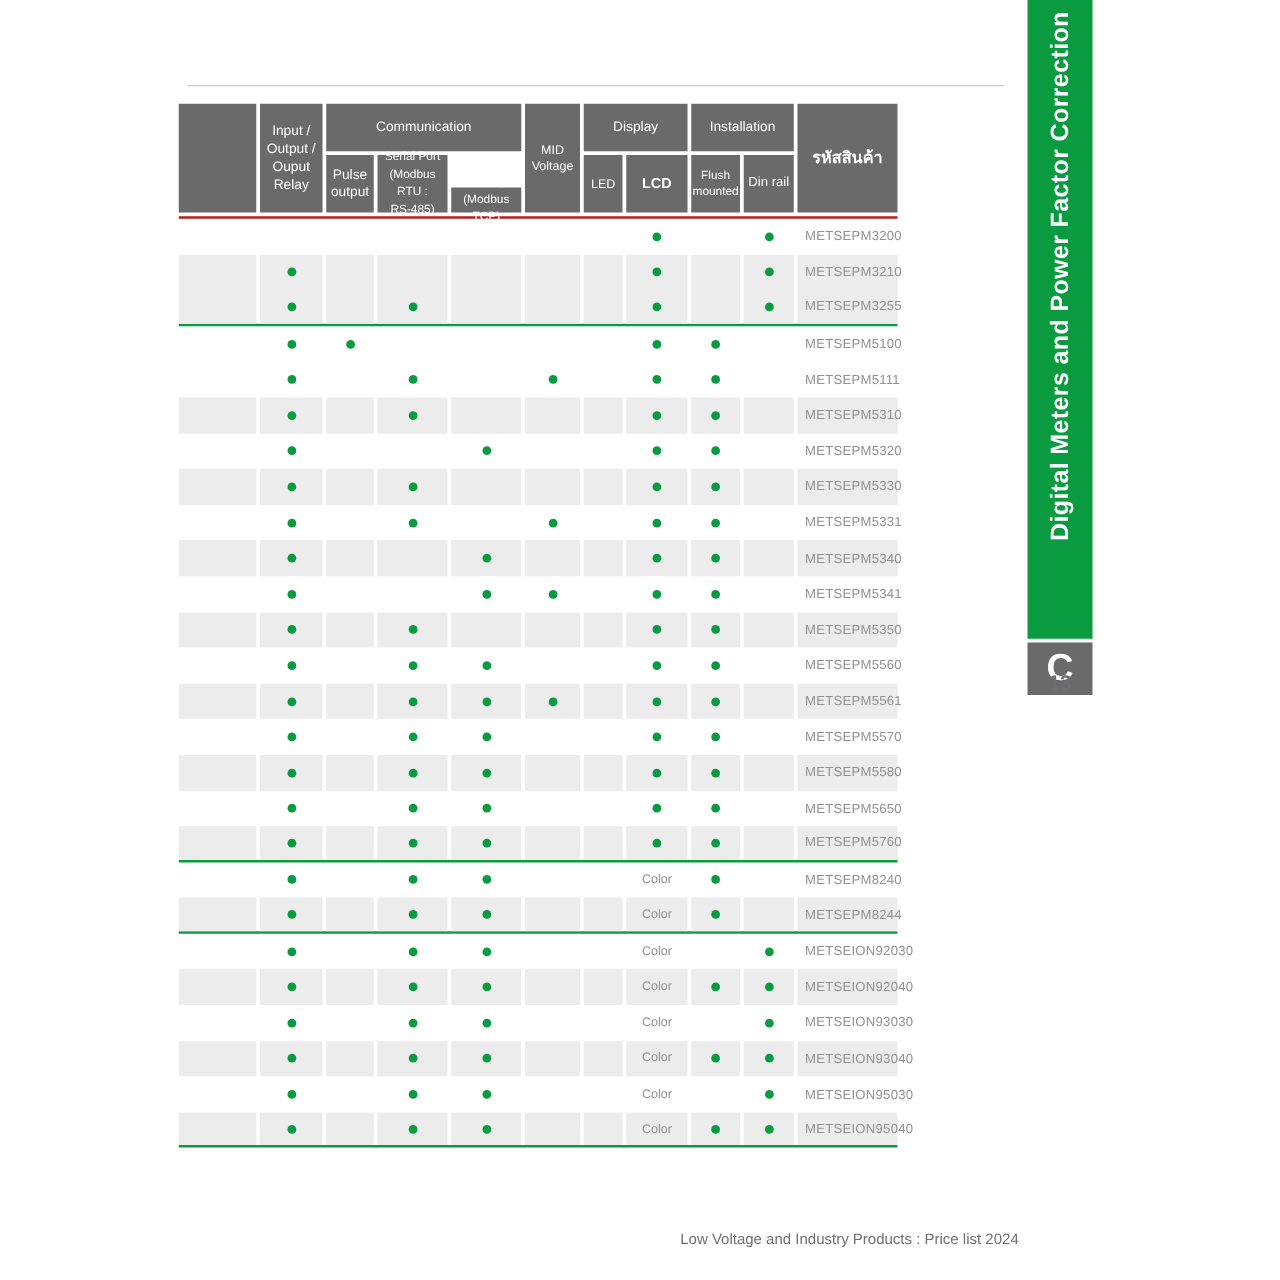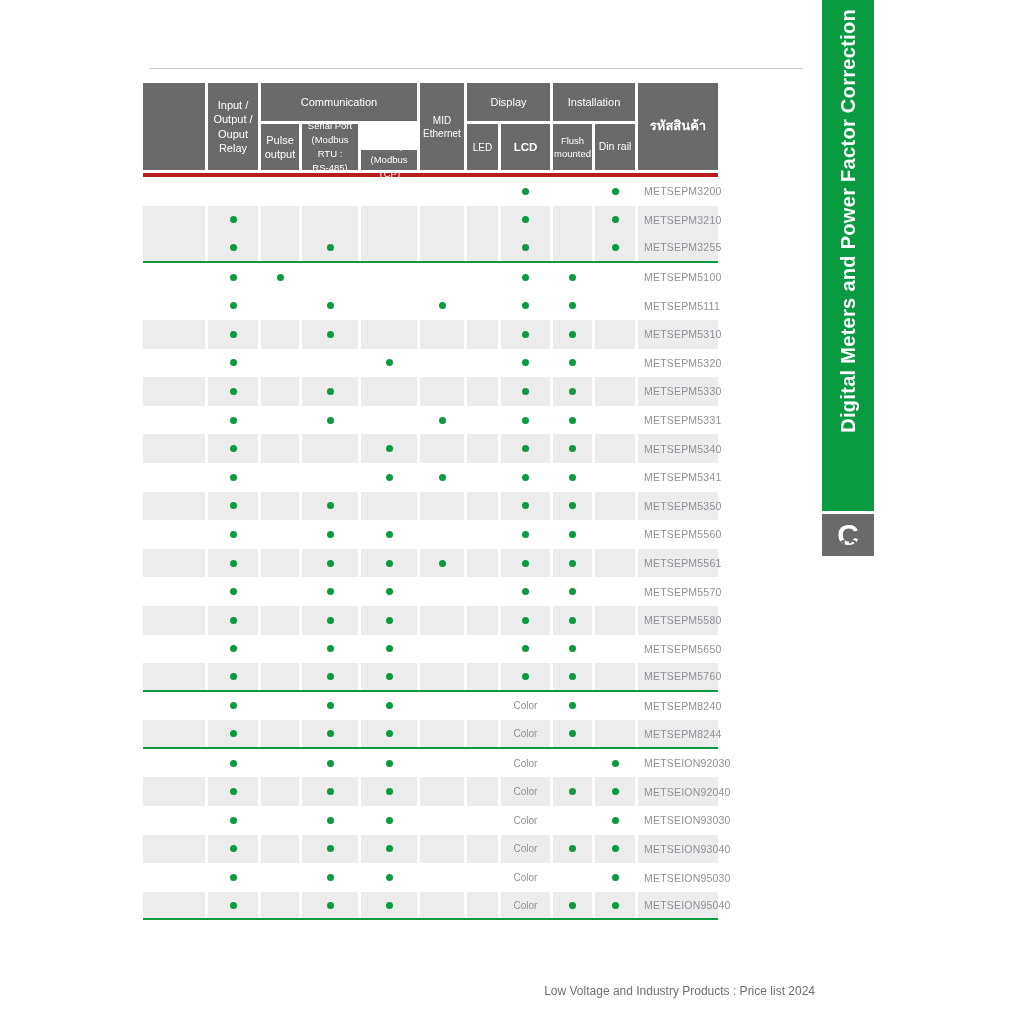--- a/index.html
+++ b/index.html
@@ -47,21 +47,21 @@
   .h-mid{grid-column:6;grid-row:1 / span 2;font-size:10px;}
   .h-display{grid-column:7 / span 2;grid-row:1;}
   .h-led{grid-column:7;grid-row:2;font-size:10px;}
   .h-lcd{grid-column:8;grid-row:2;font-size:11.5px;font-weight:bold;}
   .h-inst{grid-column:9 / span 2;grid-row:1;}
   .h-flush{grid-column:9;grid-row:2;font-size:9.5px;line-height:1.4;}
   .h-din{grid-column:10;grid-row:2;font-size:10.5px;}
   .h-code{grid-column:11;grid-row:1 / span 2;font-size:13px;font-weight:bold;}
   .tbody{
     margin-top:3px;
-    border-top:4px solid #b91c1c;
+    border-top:2px solid #b91c1c;
   }
   .t-row{
     display:grid;
     grid-template-columns:62px 50px 38px 56px 56px 44px 31px 49px 39px 40px 80px;
     column-gap:3px;
     height:28.6px;
   }
   .t-row.sep{border-bottom:2px solid var(--green);}
   .bc{
     display:flex;align-items:center;justify-content:center;
@@ -128,21 +128,21 @@
 Relay</div>
     <div class="hc h-comm">Communication</div>
     <div class="hc h-pulse">Pulse
 output</div>
     <div class="hc h-serial">Serial Port
 (Modbus RTU :
 RS-485)</div>
     <div class="hc h-eth">Ethernet port
 (Modbus TCP)</div>
     <div class="hc h-mid">MID
-Ethernet</div>
+Voltage</div>
     <div class="hc h-display">Display</div>
     <div class="hc h-led">LED</div>
     <div class="hc h-lcd">LCD</div>
     <div class="hc h-inst">Installation</div>
     <div class="hc h-flush">Flush
 mounted</div>
     <div class="hc h-din">Din rail</div>
     <div class="hc h-code">รหัสสินค้า</div>
   </div>
   <div class="tbody" id="tbody">

